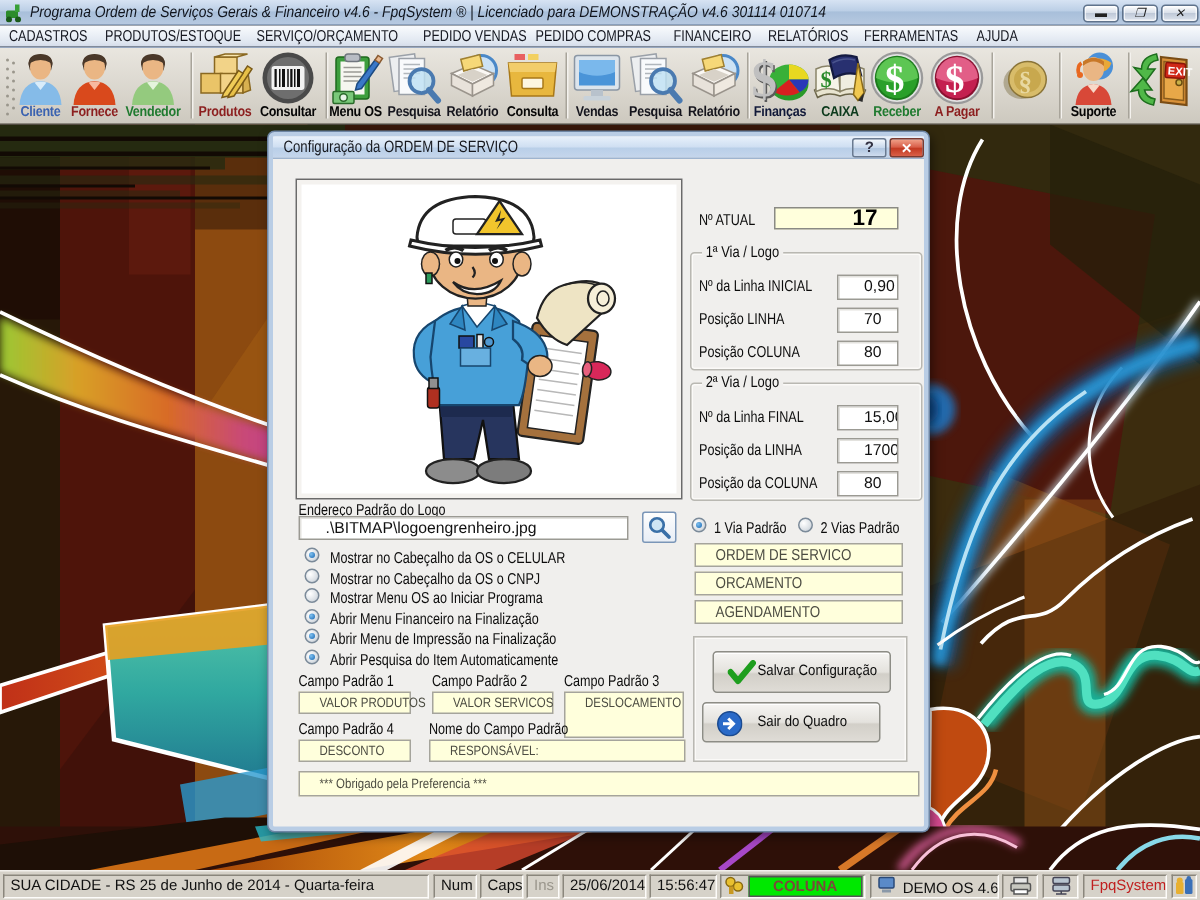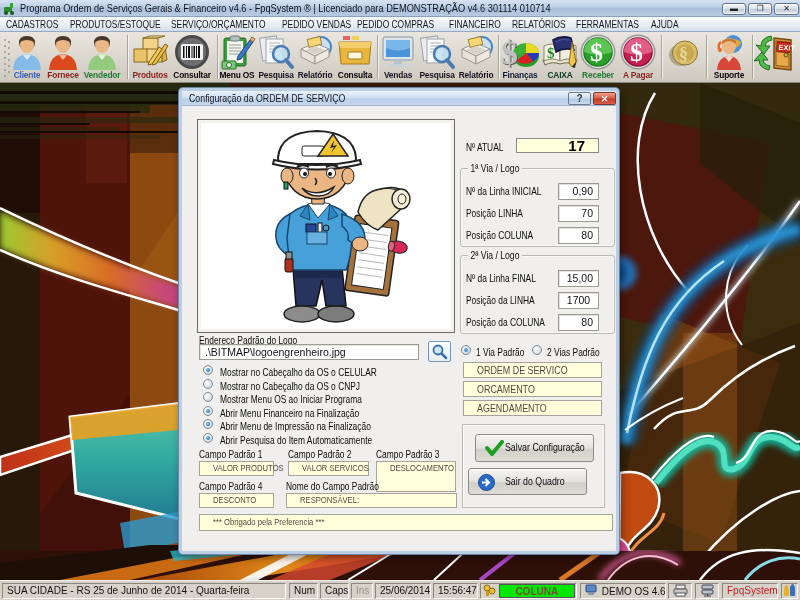--- a/index.html
+++ b/index.html
@@ -3,21 +3,21 @@
 <meta charset="utf-8">
 <style>
 * { margin:0; padding:0; box-sizing:border-box; }
 html,body { width:800px; height:600px; overflow:hidden; font-family:"Liberation Sans", sans-serif; }
 #stage { position:absolute; left:0; top:0; width:800px; height:600px; background:#000; }
 .abs { position:absolute; }
 
 
 #titlebar { left:0; top:0; width:800px; height:17px;
   background:linear-gradient(#d7e3f3 0%, #bccfe6 45%, #a8bfda 50%, #b6c9e0 100%);
-  border-bottom:1px solid #8aa0bc; }
+  border-bottom:1px solid #8aa0bc;font-style:italic; }
 #titletext { left:20px; top:2px; font-size:10.5px; color:#10141c; white-space:nowrap; transform:scaleX(.88); transform-origin:0 0; }
 .capbtn { position:absolute; top:3px; height:12px; border:1px solid #5f738c; border-radius:3px;
   background:linear-gradient(#fdfdfd, #d9e0ea 45%, #bfc9d8 50%, #dfe5ee); color:#222;
   font-size:8px; line-height:10px; text-align:center; box-shadow:inset 0 0 0 1px rgba(255,255,255,.7); }
 
 
 #menubar { left:0; top:17px; width:800px; height:15px;
   background:linear-gradient(#fafcfe, #dfe6f0 80%, #d4dcea);
   border-bottom:1px solid #98a8c0; font-size:10.5px; color:#14161f; }
 #menubar span { position:absolute; top:1px; white-space:nowrap; transform:scaleX(.8); transform-origin:0 0; }
@@ -43,21 +43,21 @@
 
 
 #dialog { left:179px; top:88px; width:440px; height:466px;
   border:3px solid #b9cde5; border-radius:4px; background:#f0efed;
   box-shadow:0 0 0 1px #6e86a4, 2px 3px 8px rgba(0,0,0,.5); }
 #dlgtitle { position:absolute; left:0; top:0; width:434px; height:15px; transform-origin:0 0;
   background:linear-gradient(#e8f1fb, #cfdff2 50%, #b9cfe8 55%, #c5d6ec);
   border-bottom:1px solid #9eb4cf; font-size:11px; color:#16181e; line-height:15px; padding-left:7px; }
 #dlgtitle i { font-style:normal; display:inline-block; transform:scaleX(.8); transform-origin:0 50%; }
 .dfield { position:absolute; border:1px solid #9b9a93; background:#fff; font-size:10.5px; color:#111;
-  line-height:14px; padding:0 5px; white-space:nowrap; overflow:hidden;
+  line-height:14px; padding:0 17px; white-space:nowrap; overflow:hidden;
   box-shadow:inset 1px 1px 0 #e3e2de; }
 .yfield { position:absolute; border:1px solid #a5a49c; background:#ffffdc; font-size:9px; color:#4c4c42;
   line-height:13px; padding:0 13px; white-space:nowrap; overflow:visible; }
 .dlbl { position:absolute; font-size:10.5px; color:#0c0c0c; line-height:12px; white-space:nowrap; transform:scaleX(.8); transform-origin:0 0; }
 .grp { position:absolute; border:1px solid #b9b8b2; border-radius:3px;
   box-shadow:inset 0 0 0 1px #fbfaf8; }
 .grplbl { position:absolute; top:-7px; left:7px; background:#f0efed; padding:0 3px;
   font-size:10.5px; color:#0c0c0c; line-height:13px; white-space:nowrap; transform:scaleX(.82); transform-origin:0 0; }
 .radio { position:absolute; width:10px; height:10px; border-radius:50%;
   background:radial-gradient(circle at 35% 35%, #fff, #dce1e6 60%, #b9c2cc);

